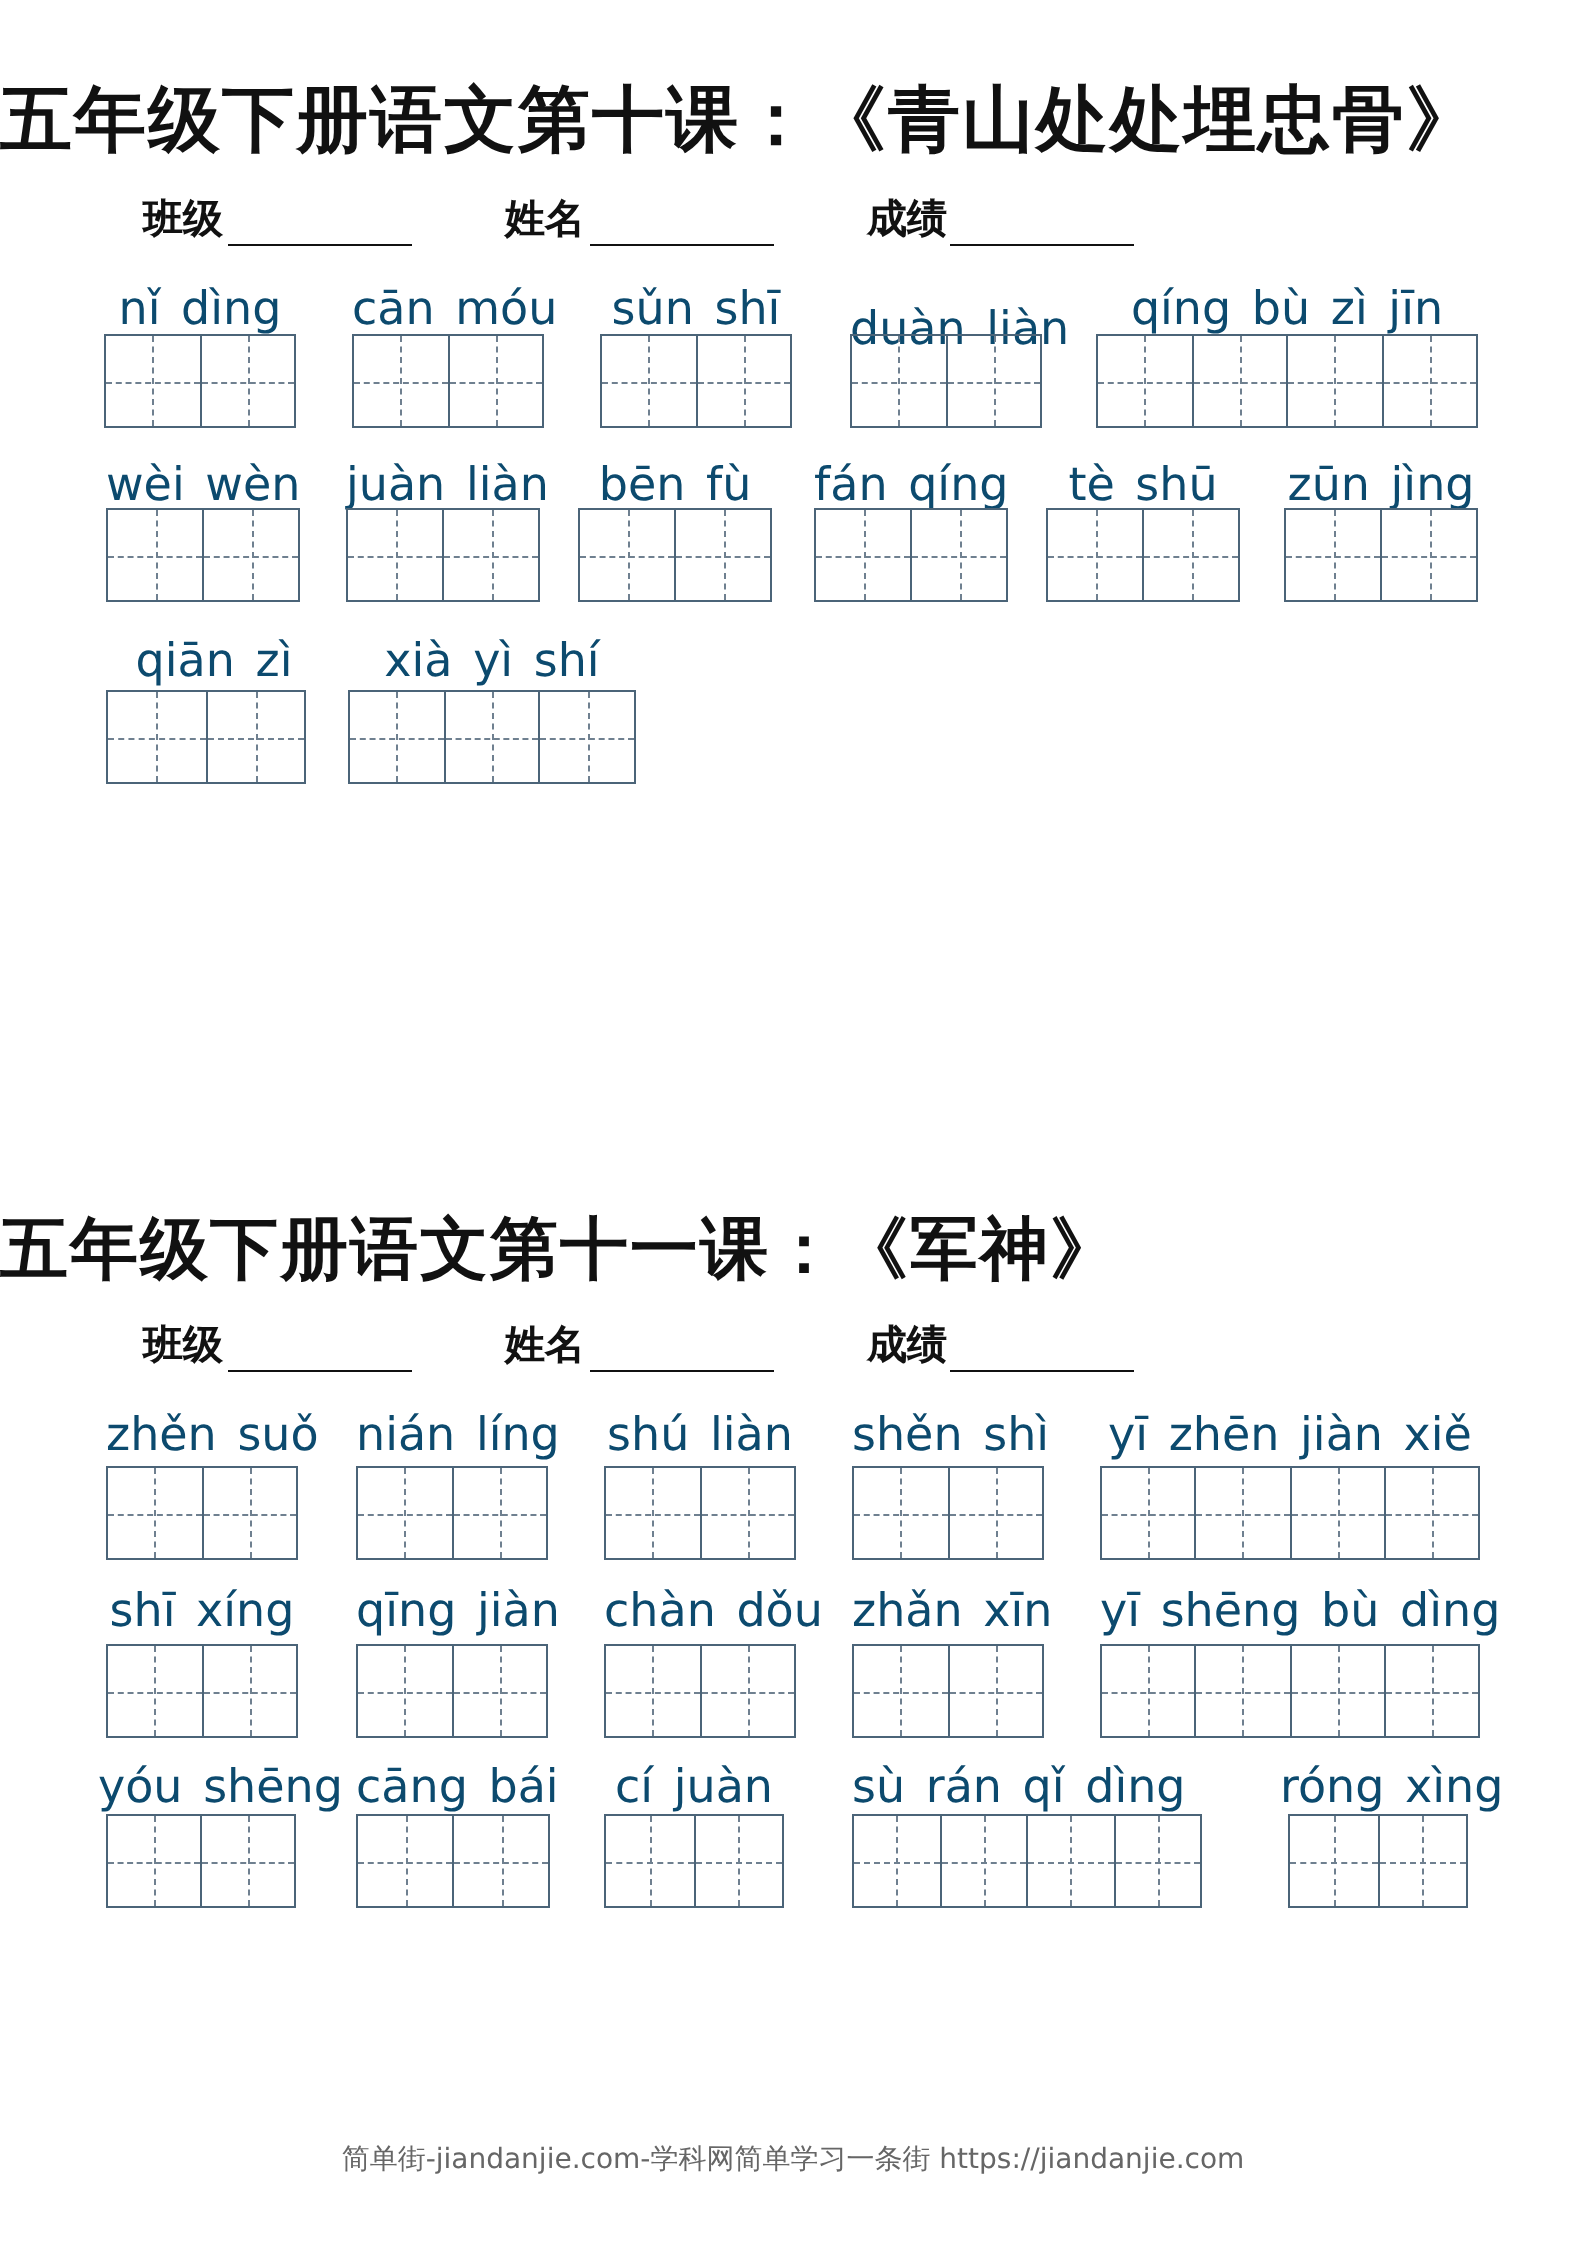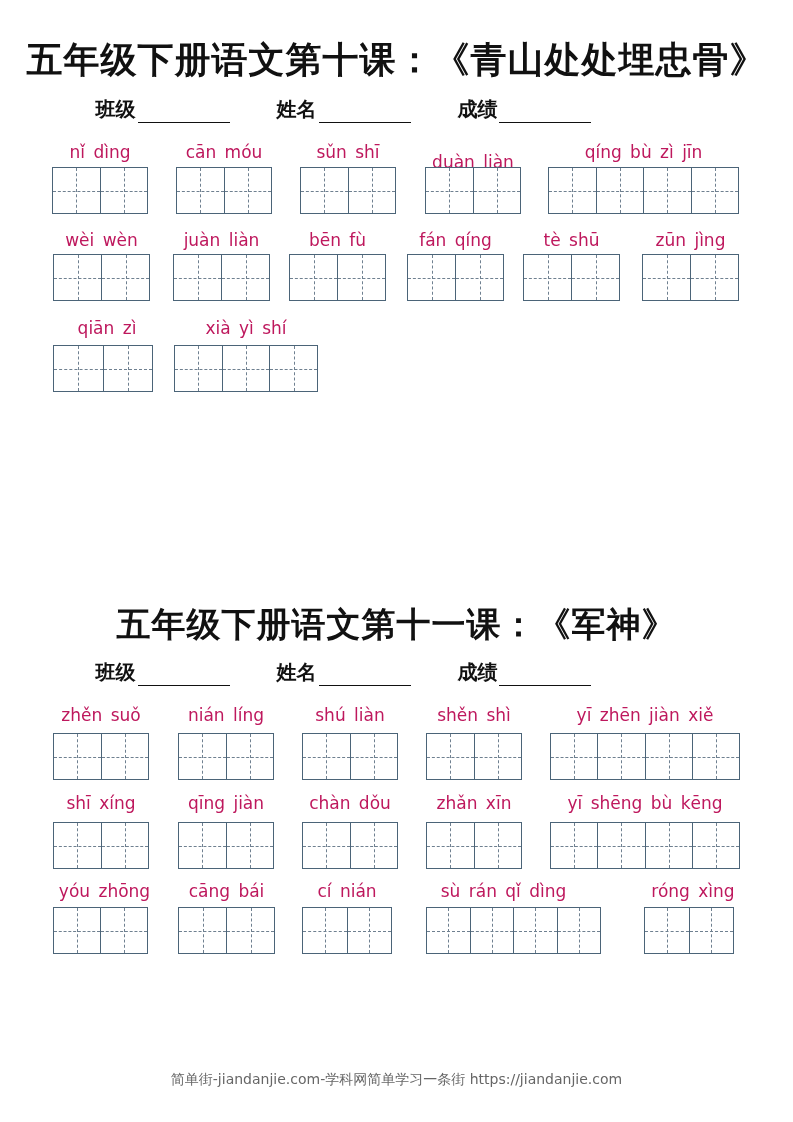--- a/index.html
+++ b/index.html
@@ -1,26 +1,26 @@
 <!DOCTYPE html>
 <html><head>
 <meta charset="utf-8">
 <style>
   html, body { margin:0; padding:0; background:#ffffff; }
   body { width:793px; height:1122px; position:relative; overflow:hidden; font-family:"DejaVu Sans", sans-serif; color:#111; }
-  .title { position:absolute; left:0; width:793px; text-align:center; font-family:"DejaVu Serif", serif; font-weight:bold; color:#111; letter-spacing:1px; }
+  .title { position:absolute; left:0; width:793px; font-family:"DejaVu Serif", serif; font-weight:bold; color:#111; letter-spacing:1px; }
   .t1 { top:36px; font-size:36px; }
   .t2 { top:602px; font-size:34px; }
-  .meta { position:absolute; left:0; width:639px; text-align:center; font-family:"DejaVu Serif", serif; font-weight:bold; font-size:20px; color:#111;padding-left:24px; }
+  .meta { position:absolute; left:0; width:639px; text-align:center; font-family:"DejaVu Serif", serif; font-weight:bold; font-size:20px; color:#111; }
   .m1 { top:96px; }
   .m2 { top:659px; }
   .meta .field { display:inline-block; margin:0 20px; }
   .meta .blank { display:inline-block; width:92px; border-bottom:1.5px solid #111; height:20px; vertical-align:bottom; margin-left:2px; }
   .group { position:absolute; }
-  .pinyin { position:absolute; left:0; right:0; text-align:center; font-family:"DejaVu Sans", sans-serif; font-size:17px; color:#be185d; white-space:nowrap; word-spacing:3px; }
+  .pinyin { position:absolute; left:0; right:0; text-align:center; font-family:"DejaVu Sans", sans-serif; font-size:23px; color:#0c4a6e; white-space:nowrap; word-spacing:3px; }
   .boxes { position:absolute; left:0; display:flex; border:1.5px solid #4b6478; box-sizing:border-box; height:47px; }
   .cell { position:relative; flex:1; border-right:1.5px solid #4b6478; height:100%; box-sizing:border-box; }
   .cell:last-child { border-right:none; }
   .cell::before { content:""; position:absolute; left:50%; top:0; bottom:0; border-left:1px dashed #6f8090; }
   .cell::after { content:""; position:absolute; top:50%; left:0; right:0; border-top:1px dashed #6f8090; }
   .footer { position:absolute; top:1071px; left:0; width:793px; text-align:center; font-family:"DejaVu Sans", sans-serif; font-size:14px; color:#666; }
 </style>
 </head>
 <body>
 
@@ -195,45 +195,45 @@
     </div>
 </div>
 <div class="group" style="left:426px;top:791px;width:96px;">
   <div class="pinyin" style="top:2px">zhǎn xīn</div>
   <div class="boxes" style="top:31px;width:96px">
       <div class="cell"></div>
       <div class="cell"></div>
     </div>
 </div>
 <div class="group" style="left:550px;top:791px;width:190px;">
-  <div class="pinyin" style="top:2px">yī shēng bù kēng</div>
+  <div class="pinyin" style="top:2px">yī shēng bù dìng</div>
   <div class="boxes" style="top:31px;width:190px">
       <div class="cell"></div>
       <div class="cell"></div>
       <div class="cell"></div>
       <div class="cell"></div>
     </div>
 </div>
 
 <div class="group" style="left:53px;top:879px;width:95px;">
-  <div class="pinyin" style="top:2px;left:-4px;right:-12px">yóu zhōng</div>
+  <div class="pinyin" style="top:2px;left:-4px;right:-12px">yóu shēng</div>
   <div class="boxes" style="top:28px;width:95px">
       <div class="cell"></div>
       <div class="cell"></div>
     </div>
 </div>
 <div class="group" style="left:178px;top:879px;width:97px;">
   <div class="pinyin" style="top:2px">cāng bái</div>
   <div class="boxes" style="top:28px;width:97px">
       <div class="cell"></div>
       <div class="cell"></div>
     </div>
 </div>
 <div class="group" style="left:302px;top:879px;width:90px;">
-  <div class="pinyin" style="top:2px">cí nián</div>
+  <div class="pinyin" style="top:2px">cí juàn</div>
   <div class="boxes" style="top:28px;width:90px">
       <div class="cell"></div>
       <div class="cell"></div>
     </div>
 </div>
 <div class="group" style="left:426px;top:879px;width:175px;">
   <div class="pinyin" style="top:2px;right:20px">sù rán qǐ dìng</div>
   <div class="boxes" style="top:28px;width:175px">
       <div class="cell"></div>
       <div class="cell"></div>

